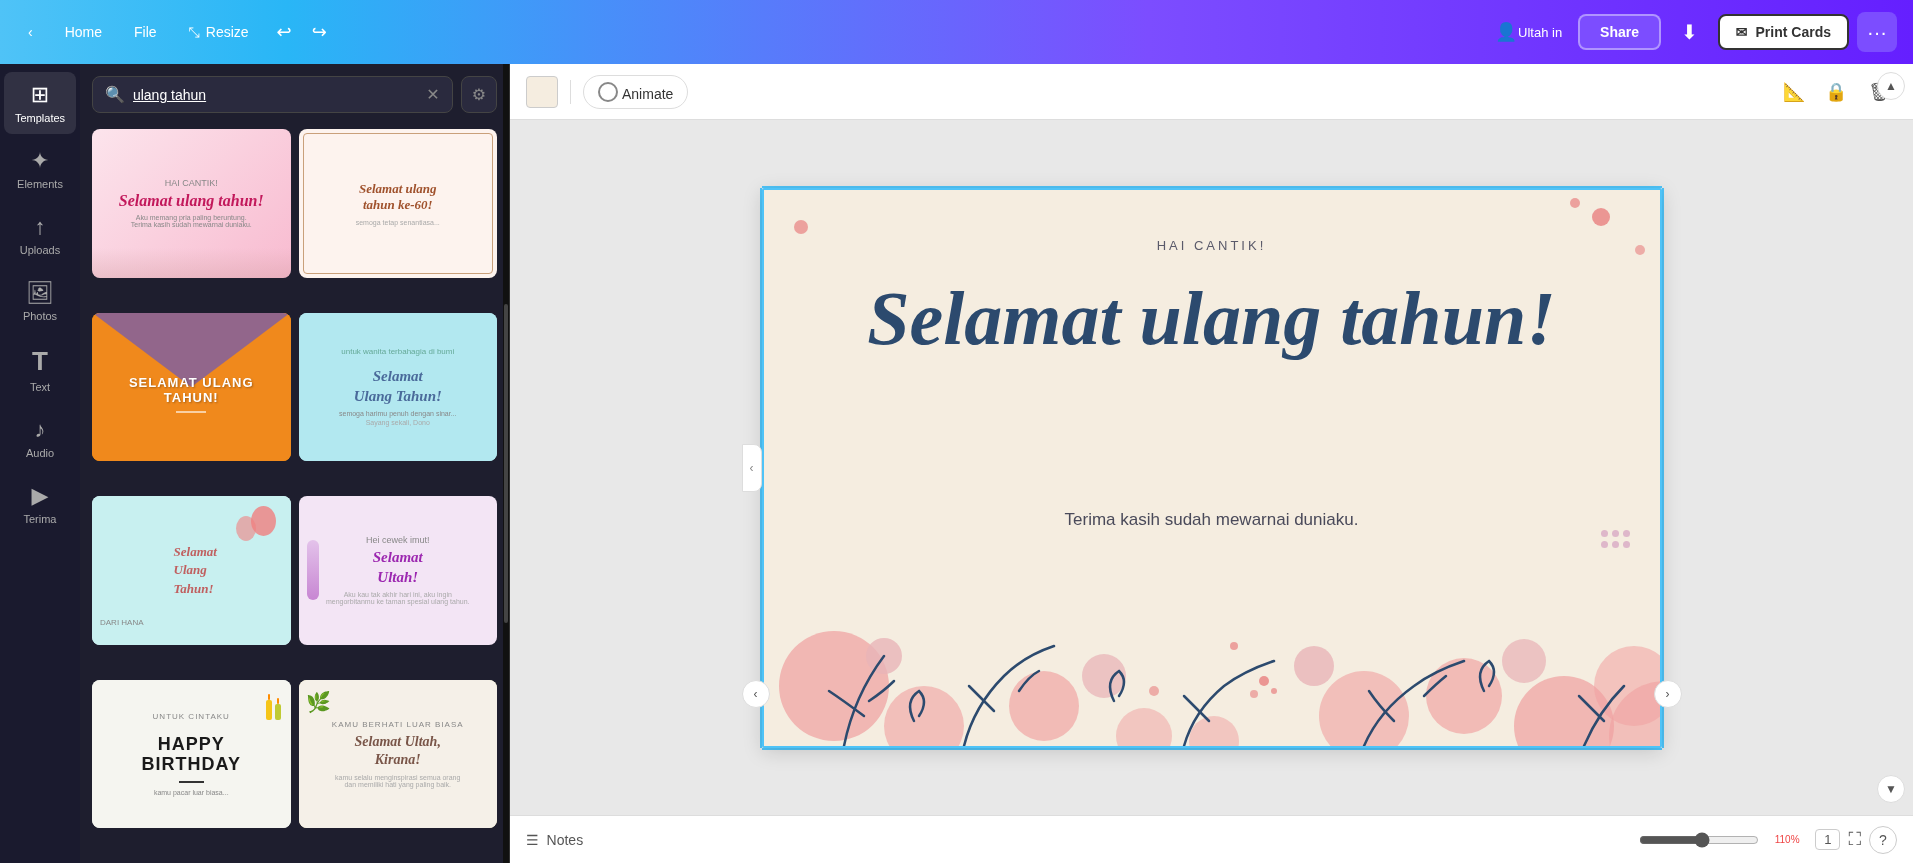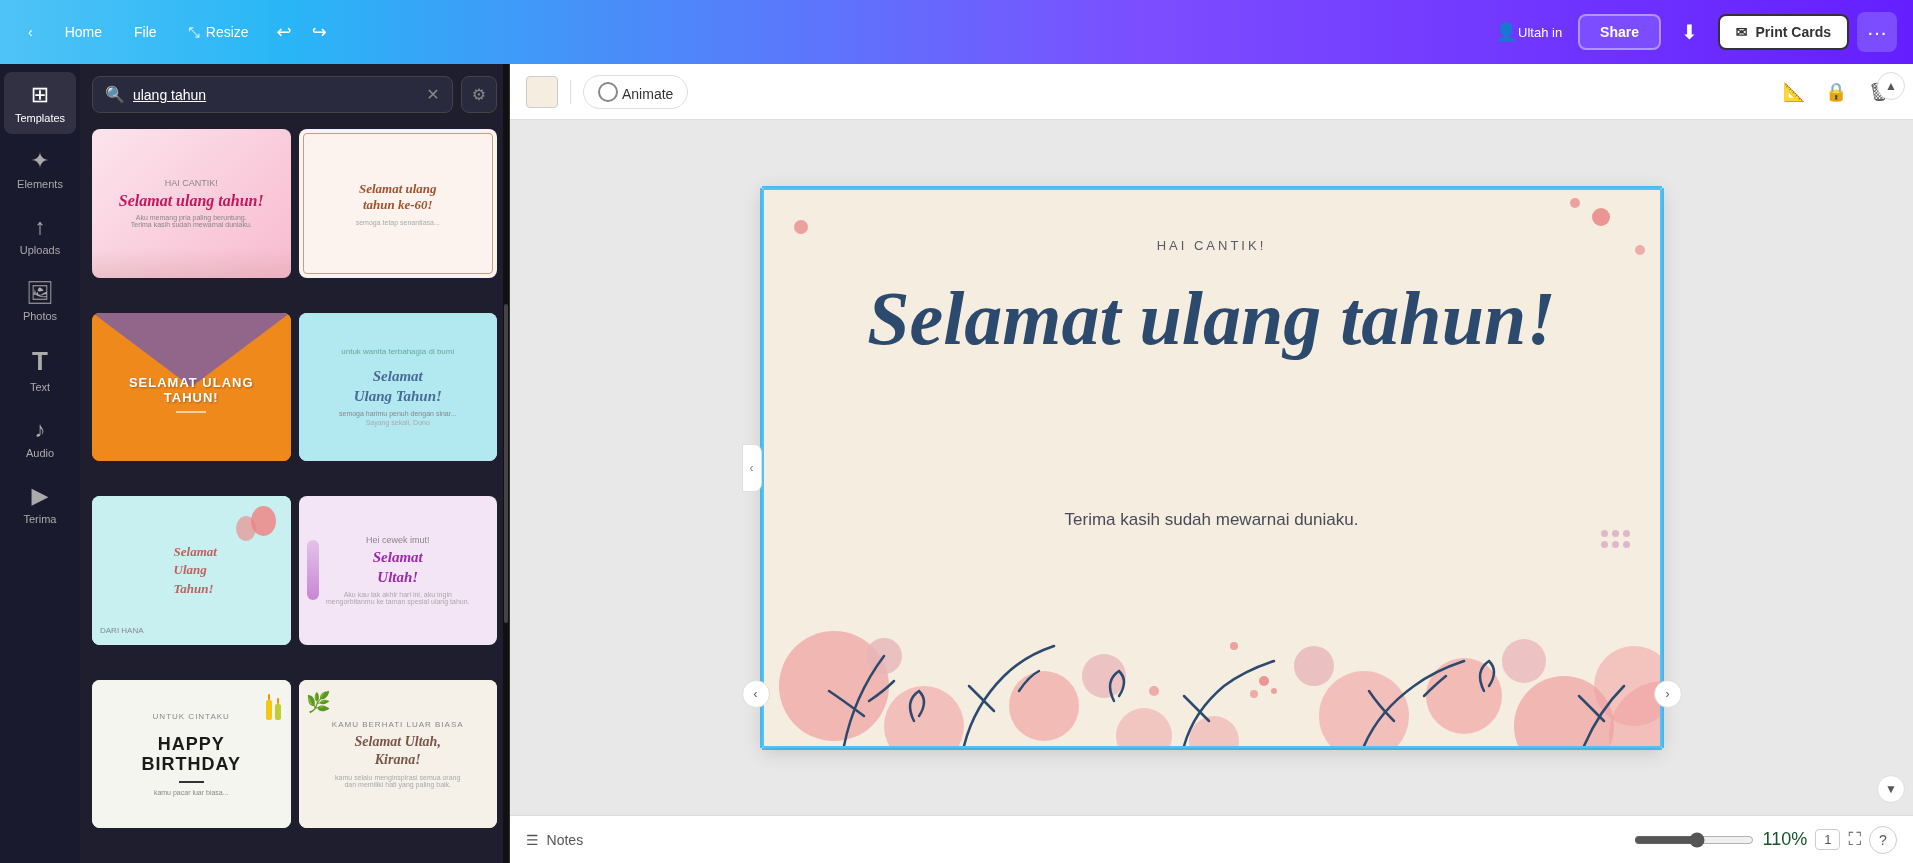--- a/index.html
+++ b/index.html
@@ -139,21 +139,21 @@
     .bottom-bar {
       height: 48px; background: white; border-top: 1px solid #ddd;
       display: flex; align-items: center; padding: 0 16px; gap: 12px;
     }
     .notes-btn {
       display: flex; align-items: center; gap: 8px; background: none; border: none;
       color: #555; cursor: pointer; font-size: 14px;
     }
     .zoom-control { margin-left: auto; display: flex; align-items: center; gap: 8px; }
     .zoom-slider { width: 120px; accent-color: #555; }
-    .zoom-level { font-size: 18px; color: #14532d; min-width: 40px; text-align: center; }
+    .zoom-level { font-size: 10px; color: #ef4444; min-width: 40px; text-align: center; }
     .page-num {
       border: 1px solid #ccc; border-radius: 4px; padding: 2px 8px; font-size: 13px; color: #555;
     }
     .fullscreen-btn { background: none; border: none; cursor: pointer; font-size: 18px; color: #555; }
     .help-btn {
       width: 28px; height: 28px; border: 1px solid #ccc; border-radius: 50%;
       background: none; cursor: pointer; font-size: 14px; color: #555; display: flex; align-items: center; justify-content: center;
     }
 
     
@@ -301,21 +301,21 @@
           <div style="font-size:7px;color:#aaa;margin-top:2px">Sayang sekali, Dono</div>
         </div>
       </div>
 
       <div class="template-card t5">
         <div class="tcard-inner" style="background:#c8f0f0">
 
           <div style="position:absolute;right:15px;top:10px;width:25px;height:30px;background:#f08080;border-radius:50%;opacity:0.8"></div>
           <div style="position:absolute;right:35px;top:20px;width:20px;height:25px;background:#f08080;border-radius:50%;opacity:0.6"></div>
           <div style="font-family:Georgia,serif;font-style:italic;font-size:13px;color:#c06060;font-weight:700;text-align:left;padding-left:8px;line-height:1.4">Selamat<br>Ulang<br>Tahun!</div>
-          <div style="font-size:8px;color:#888;position:absolute;bottom:10px;left:8px">DARI HANA</div>
+          <div style="font-size:8px;color:#888;position:absolute;bottom:18px;left:8px">DARI HANA</div>
         </div>
       </div>
 
       <div class="template-card t6">
         <div class="tcard-inner">
           <div style="font-size:9px;color:#888;margin-bottom:3px">Hei cewek imut!</div>
           <div style="font-family:Georgia,serif;font-style:italic;font-size:15px;color:#9c27b0;font-weight:700;text-align:center;line-height:1.3">Selamat<br>Ultah!</div>
           <div style="font-size:7px;color:#aaa;margin-top:4px;text-align:center">Aku kau tak akhir hari ini, aku ingin<br>mengorbitanmu ke taman spesial ulang tahun.</div>
           <div style="position:absolute;left:8px;top:0;bottom:0;display:flex;align-items:center">
             <div style="width:12px;height:60px;background:linear-gradient(to bottom,#d4a0e0,#9c27b0);border-radius:6px;opacity:0.5"></div>

